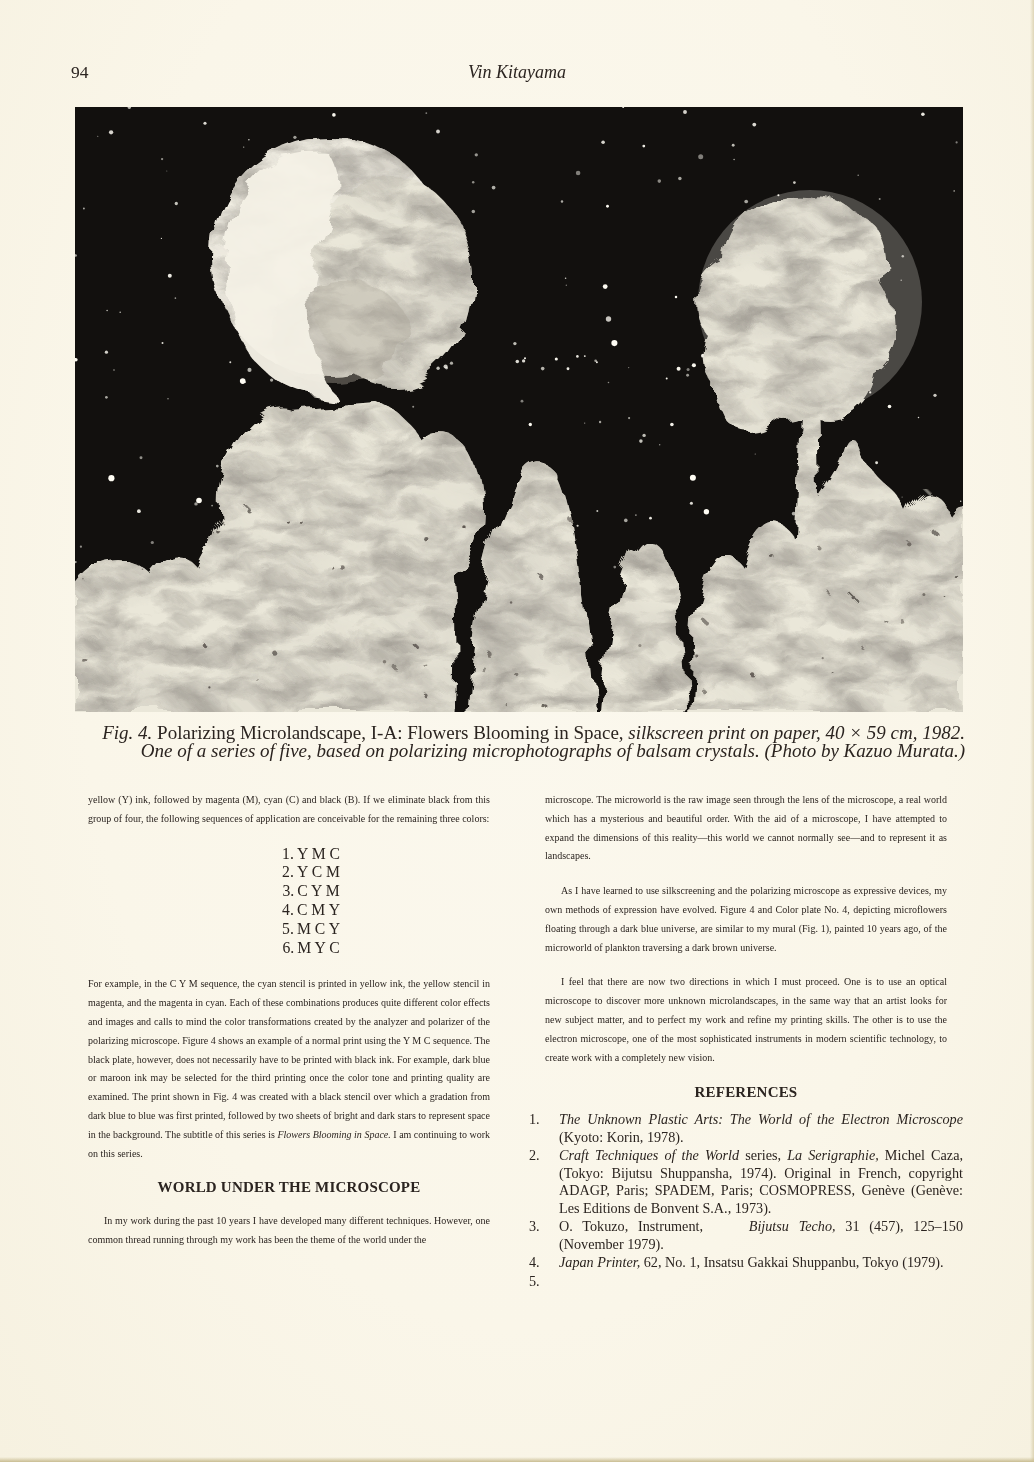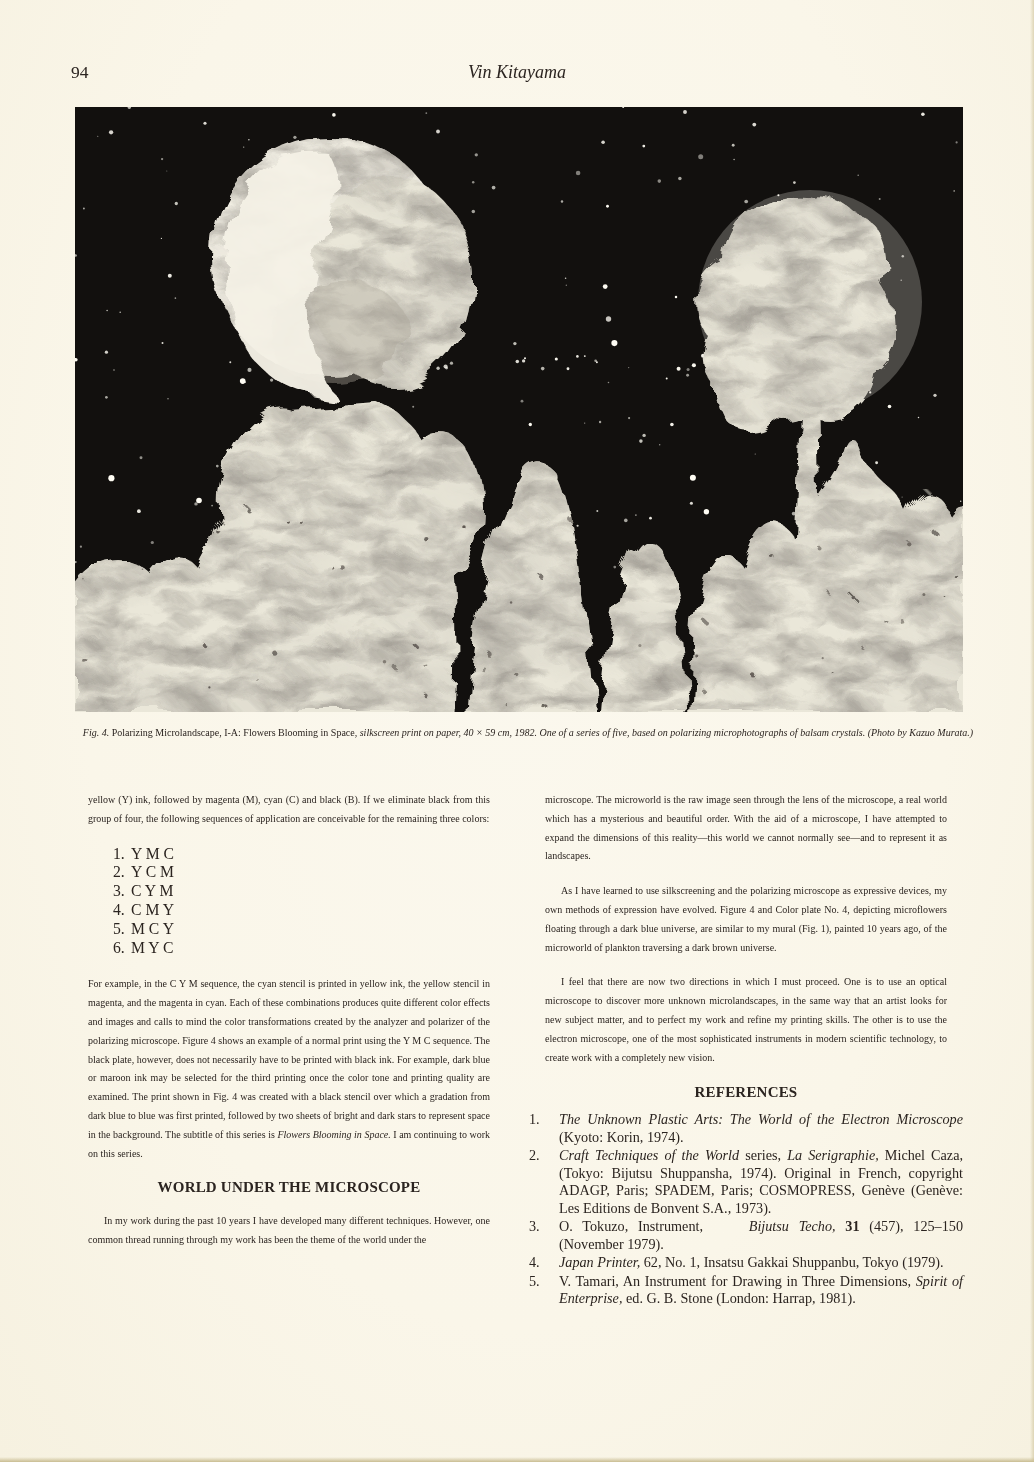--- a/index.html
+++ b/index.html
@@ -13,28 +13,28 @@
   .page::after{content:""; position:absolute; left:0; right:0; bottom:0; height:5px;
     background:linear-gradient(to bottom, rgba(190,175,120,0), #c9bd92);}
   .page::before{content:""; position:absolute; top:0; bottom:0; right:0; width:4px;
     background:linear-gradient(to right, rgba(190,175,120,0), rgba(201,189,146,.55));}
   .page-number{position:absolute; left:71px; top:64px; font-size:17.5px; line-height:1;}
   .running-head{position:absolute; left:0; right:0; top:63px; text-align:center;
     font-style:italic; font-size:18px; line-height:1;}
   .photo{position:absolute; left:75px; top:107px; width:888px; height:605px;
     background:#12100e; overflow:hidden;}
   .photo svg{display:block; width:888px; height:605px;}
-  .caption{position:absolute; left:82px; top:724px; width:892px; text-align:center;
-    font-size:10px; line-height:18.4px;}
+  .caption{position:absolute; left:73px; top:724px; width:892px; text-align:right;
+    font-size:19px; line-height:18.4px;}
   .col{position:absolute; top:775px; width:434px;}
   .col-left{left:72px;}
   .col-right{left:529px;}
   p.body-p{margin:16px; text-align:justify; font-size:10px; line-height:18.8px;}
   p.indent{text-indent:16px;}
-  .seq-list{margin:5px 0 18px 41px;}
+  .seq-list{margin:5px 0 18px 41px;text-align:center;}
   .seq-item{font-size:15.7px; line-height:18.8px;}
   .seq-num{display:inline-block; min-width:18px;}
   .sec-head{text-align:center; font-size:15px; font-weight:bold;
     margin:15px 0 8px; letter-spacing:.2px;}
   .refs-head{margin-top:17px; margin-bottom:10px;}
   .refs{list-style:none; margin:0; padding:0;}
   .ref{position:relative; padding-left:30px; font-size:14.2px; line-height:17.5px;
     text-align:justify; margin-bottom:1px;}
   .ref-num{position:absolute; left:0; top:0;}
 </style>
@@ -388,21 +388,21 @@
     <h2 class="sec-head">WORLD UNDER THE MICROSCOPE</h2>
     <p class="body-p indent">In my work during the past 10 years I have developed many different techniques. However, one common thread running through my work has been the theme of the world under the</p>
   </div>
 
   <div class="col col-right">
     <p class="body-p">microscope. The microworld is the raw image seen through the lens of the microscope, a real world which has a mysterious and beautiful order. With the aid of a microscope, I have attempted to expand the dimensions of this reality—this world we cannot normally see—and to represent it as landscapes.</p>
     <p class="body-p indent">As I have learned to use silkscreening and the polarizing microscope as expressive devices, my own methods of expression have evolved. Figure 4 and Color plate No. 4, depicting microflowers floating through a dark blue universe, are similar to my mural (Fig. 1), painted 10 years ago, of the microworld of plankton traversing a dark brown universe.</p>
     <p class="body-p indent">I feel that there are now two directions in which I must proceed. One is to use an optical microscope to discover more unknown microlandscapes, in the same way that an artist looks for new subject matter, and to perfect my work and refine my printing skills. The other is to use the electron microscope, one of the most sophisticated instruments in modern scientific technology, to create work with a completely new vision.</p>
     <h2 class="sec-head refs-head">REFERENCES</h2>
     <ol class="refs">
-      <li class="ref"><span class="ref-num">1.</span><span><span style="font-style: italic;">The Unknown Plastic Arts: The World of the Electron Microscope</span><span> (Kyoto: Korin, 1974).</span></span></li>
+      <li class="ref"><span class="ref-num">1.</span><span><span style="font-style: italic;">The Unknown Plastic Arts: The World of the Electron Microscope</span><span> (Kyoto: Korin, 1978).</span></span></li>
       <li class="ref"><span class="ref-num">2.</span><span><span style="font-style: italic;">Craft Techniques of the World</span><span> series, </span><span style="font-style: italic;">La Serigraphie,</span><span> Michel Caza, (Tokyo: Bijutsu Shuppansha, 1974). Original in French, copyright ADAGP, Paris; SPADEM, Paris; COSMOPRESS, Genève (Genève: Les Editions de Bonvent S.A., 1973).</span></span></li>
-      <li class="ref"><span class="ref-num">3.</span><span><span>O. Tokuzo, Instrument, </span><span style="font-style: italic; margin-left: 36px;">Bijutsu Techo,</span><span> </span><span style="font-weight: bold;">31</span><span> (457), 125–150 (November 1979).</span></span></li>
+      <li class="ref"><span class="ref-num">3.</span><span><span>O. Tokuzo, Instrument, </span><span style="font-style: italic; margin-left: 36px;">Bijutsu Techo,</span><span> </span><span style="font-weight: normal;">31</span><span> (457), 125–150 (November 1979).</span></span></li>
       <li class="ref"><span class="ref-num">4.</span><span><span style="font-style: italic;">Japan Printer,</span><span> 62, No. 1, Insatsu Gakkai Shuppanbu, Tokyo (1979).</span></span></li>
-      <li class="ref"><span class="ref-num">5.</span><span><span>V. Tamari, An Instrument for Drawing in Three Dimensions, </span><span style="font-style: italic;">Spirit of Enterprise,</span><span> ed. G. B. Stone (London: Harrap, 1981).</span></span></li>
+      <li class="ref"><span class="ref-num">5.</span></li>
     </ol>
   </div>
 
 </div>
 
 </body></html>

